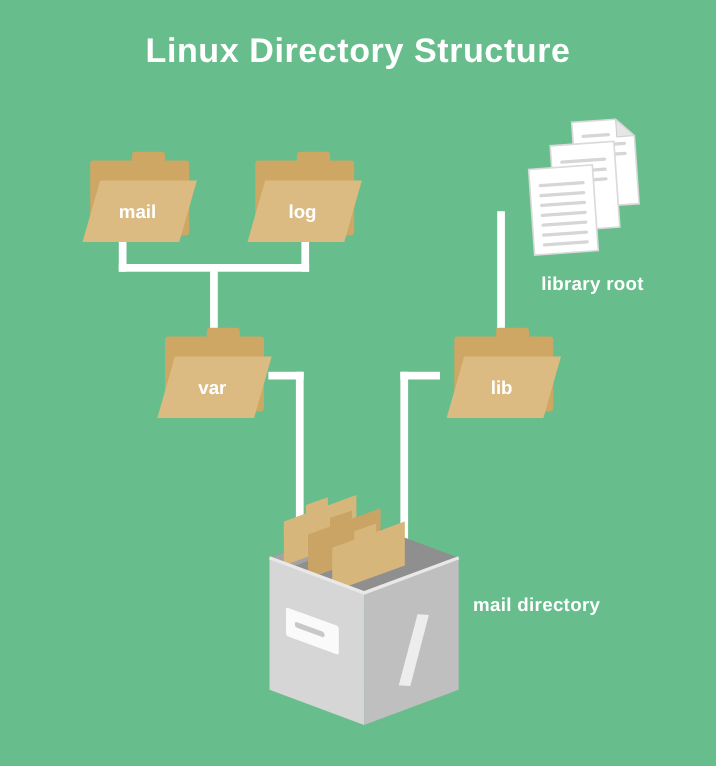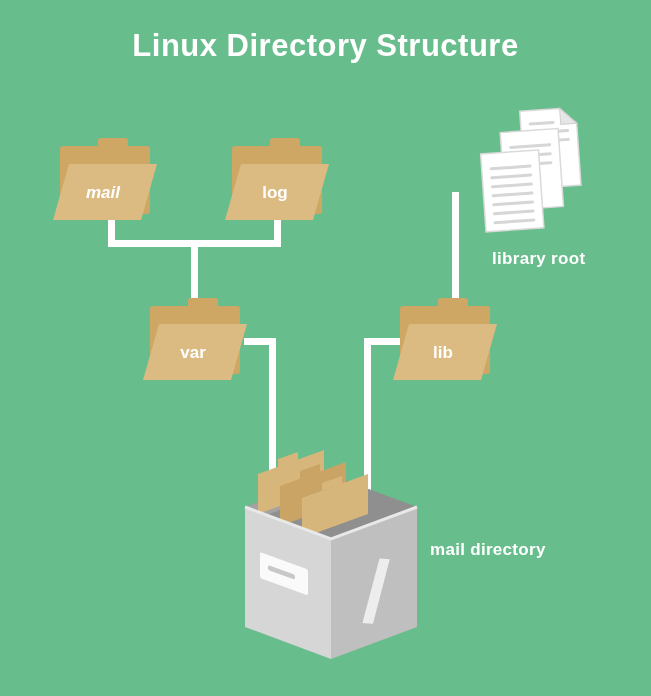--- a/index.html
+++ b/index.html
@@ -30,24 +30,24 @@
   #ln-log    { left:274px; top:212px; width:7px;  height:35px; }
   #ln-join   { left:108px; top:240px; width:173px; height:7px; }
   #ln-drop   { left:191px; top:240px; width:7px;  height:72px; }
   #ln-files  { left:452px; top:192px; width:7px;  height:116px; }
   #ln-var-h  { left:244px; top:338px; width:32px; height:7px; }
   #ln-var-v  { left:269px; top:338px; width:7px;  height:177px; }
   #ln-lib-h  { left:364px; top:338px; width:36px; height:7px; }
   #ln-lib-v  { left:364px; top:338px; width:7px;  height:172px; }
 
   
-  #folder-mail { left:52px;  top:132px;font-style:italic; }
+  #folder-mail { left:74px;  top:132px; }
   #folder-log  { left:224px; top:132px;text-align:center; }
   #folder-var  { left:142px; top:292px;text-decoration:underline; }
-  #folder-lib  { left:392px; top:292px; }
+  #folder-lib  { left:405px; top:292px; }
 
   #label-library-files { left:492px; top:249px; }
   #label-root-directory { left:430px; top:540px; }
 </style>
 </head>
 <body>
 
 <div class="title">Linux Directory Structure</div>
 
 <div class="line" id="ln-mail"></div>

